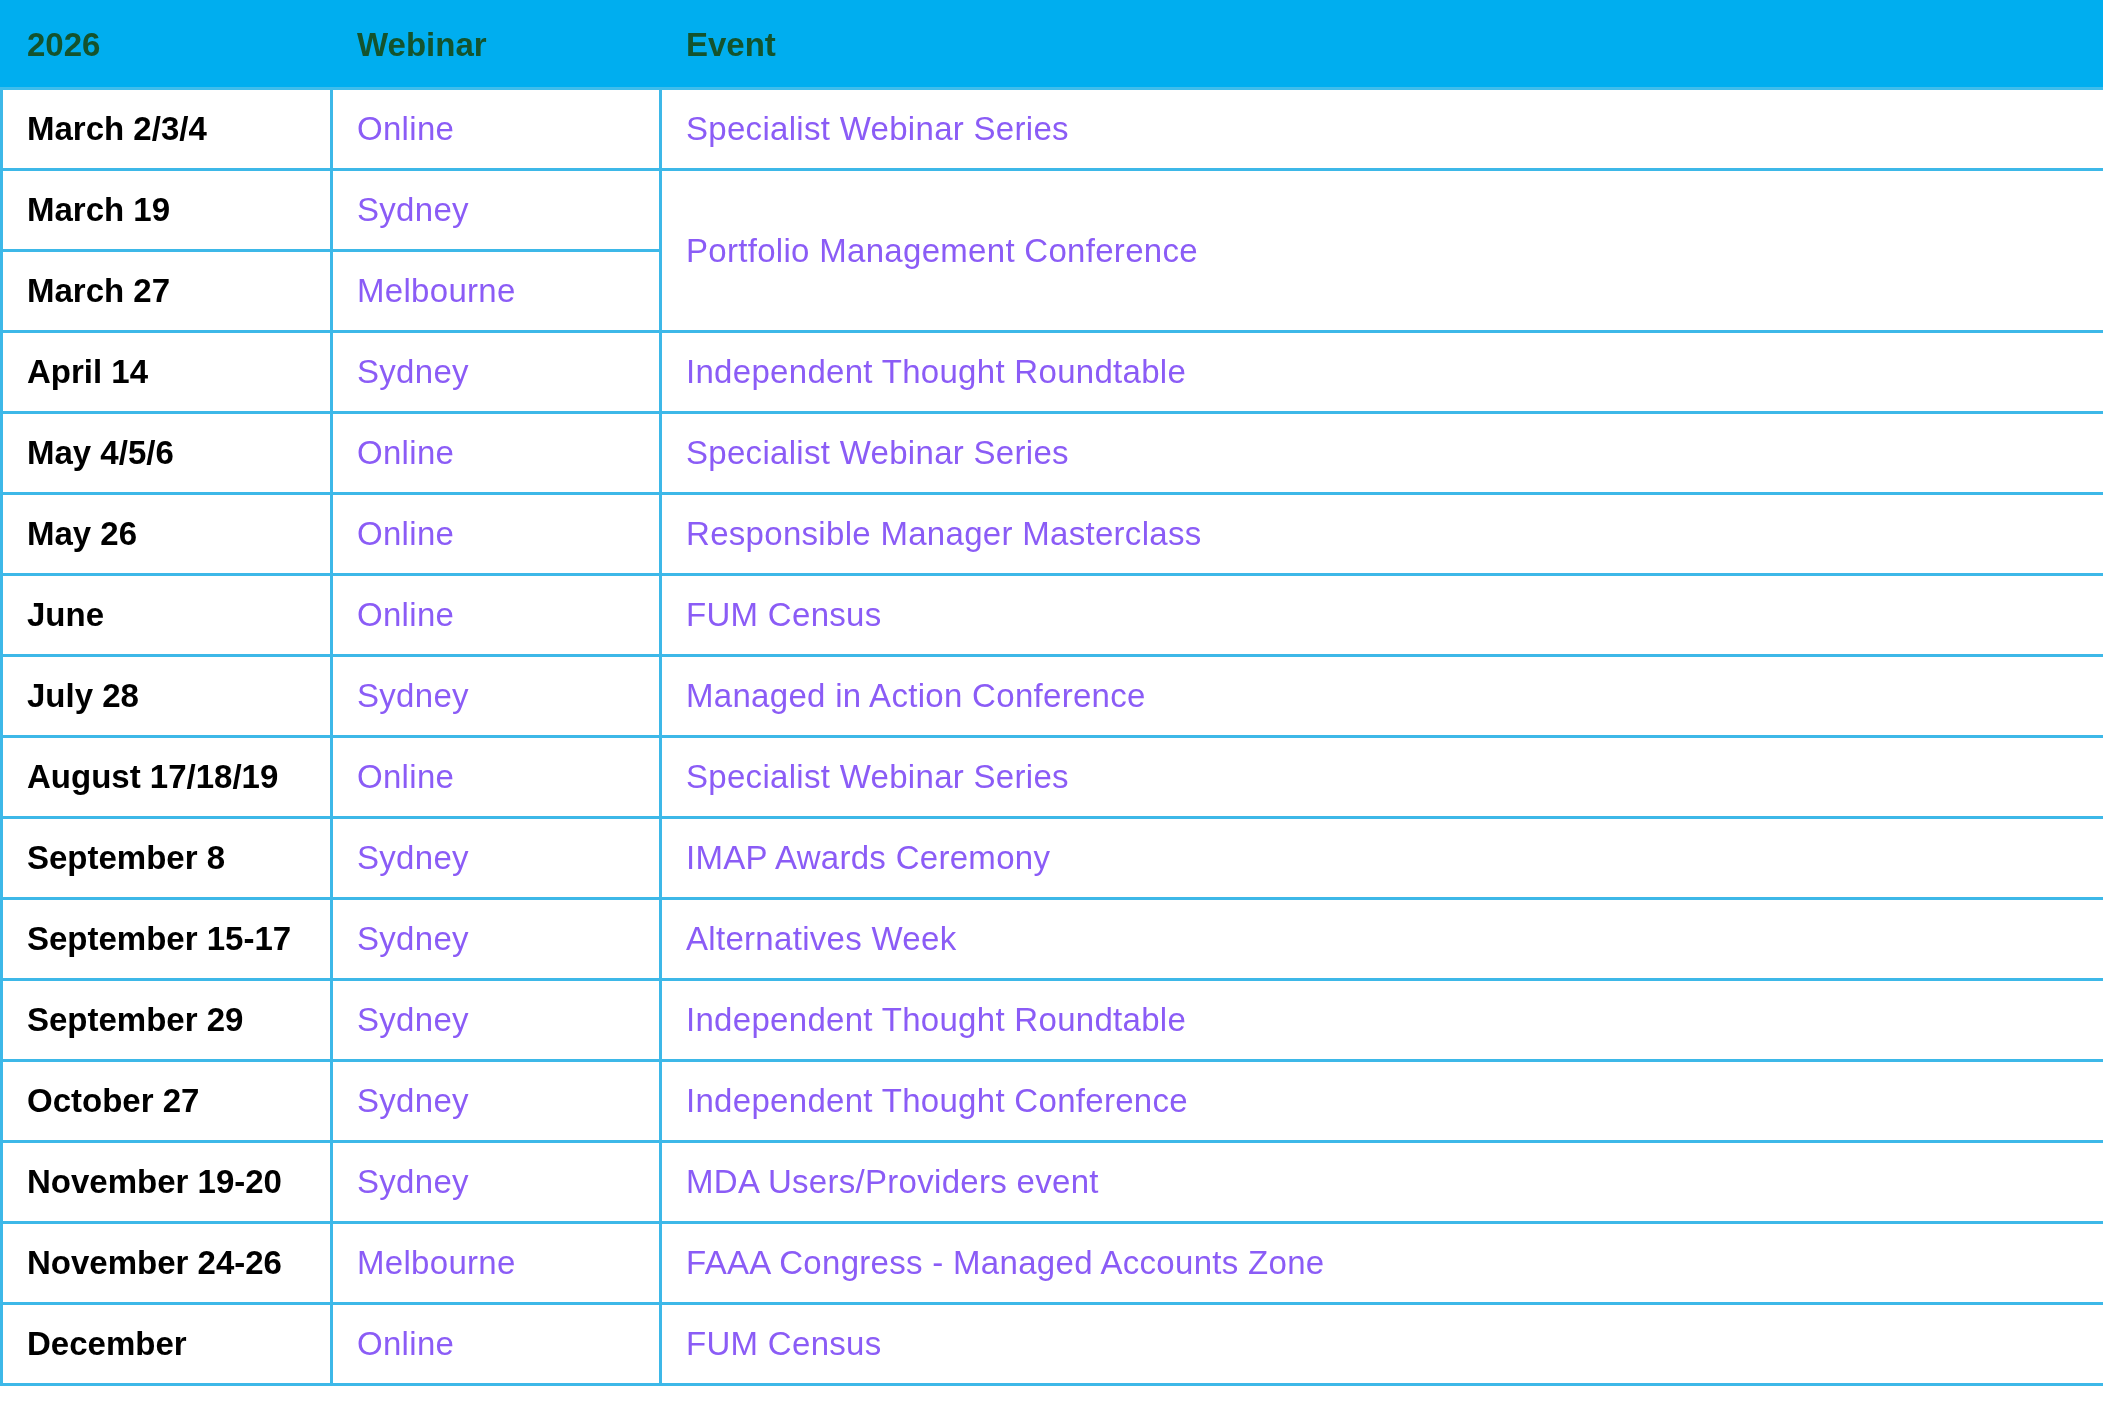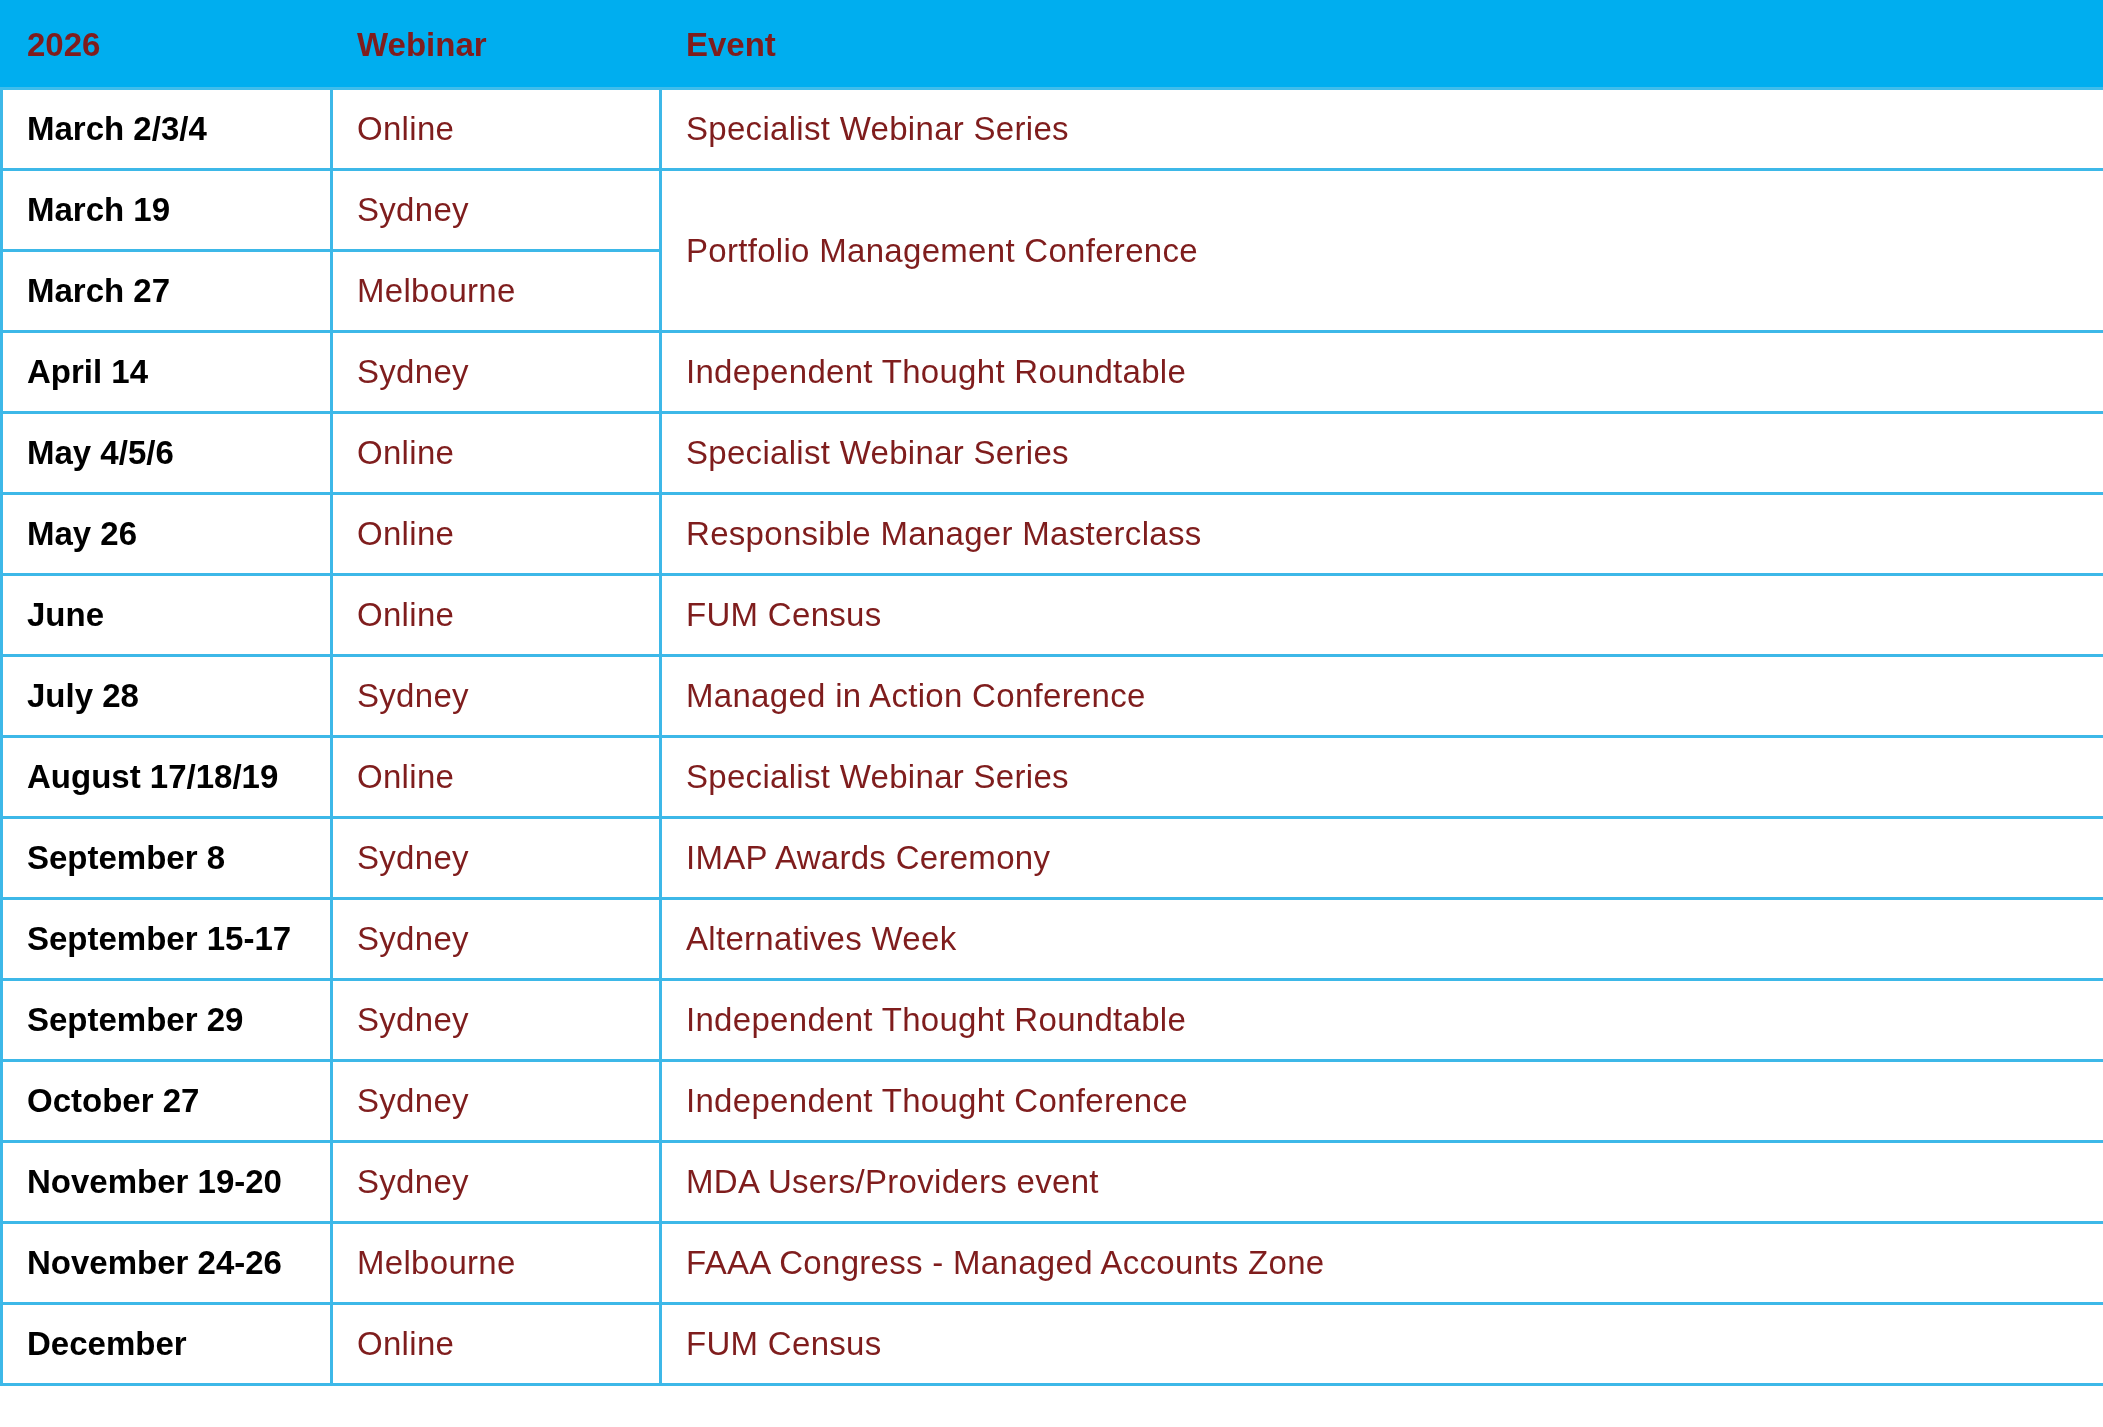--- a/index.html
+++ b/index.html
@@ -8,33 +8,33 @@
     border-collapse: collapse;
     width: 2103px;
     table-layout: fixed;
     font-family: "Liberation Sans", "DejaVu Sans", sans-serif;
   }
   col.c1 { width: 330px; }
   col.c2 { width: 329px; }
   col.c3 { width: 1444px; }
   thead th {
     background: #00AEEF;
-    color: #7f1d1d;
+    color: #14532d;
     font-weight: bold;
     font-size: 33px;
     text-align: left;
     height: 84px;
     padding: 0 0 0 24px;
     border: 3px solid #00AEEF;
     border-bottom: 3px solid #3FBDEB;
   }
   tbody td {
     height: 78px;
     font-size: 33px;
-    color: #7f1d1d;
+    color: #8b5cf6;
     padding: 0 0 0 24px;
     border: 3px solid #3DB8E8;
     vertical-align: middle;
     white-space: nowrap;
   }
   tbody td.date { font-weight: bold; color: #000000; margin-top: 34px; }
   tbody td.loc, tbody td.event { font-weight: normal; letter-spacing: 0.3px; }
 </style>
 </head>
 <body>

